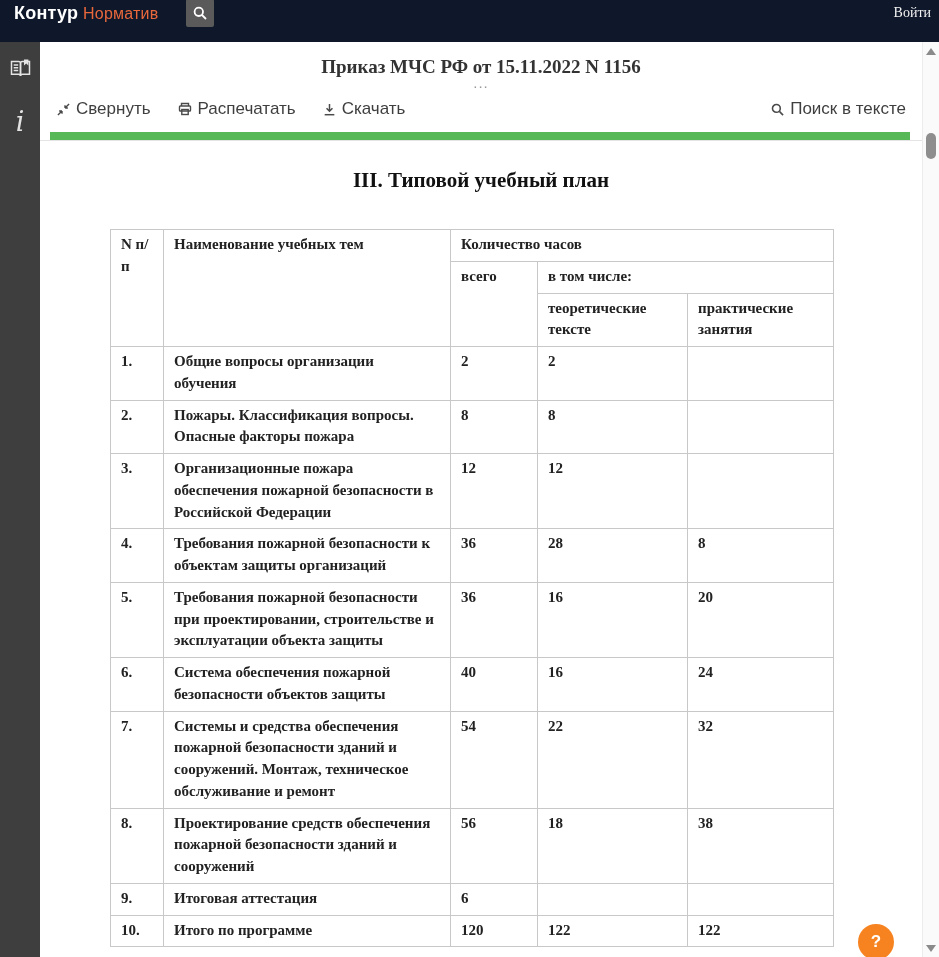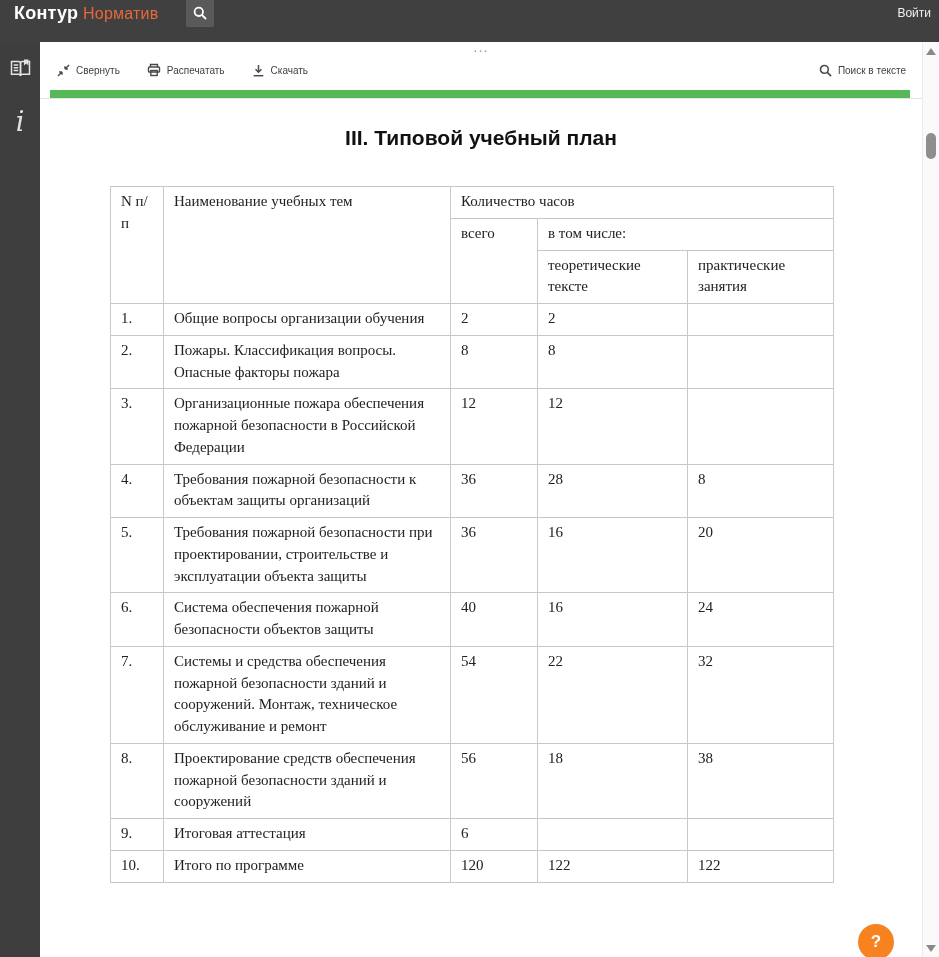--- a/index.html
+++ b/index.html
@@ -1,29 +1,29 @@
 <!DOCTYPE html>
 <html><head>
 <meta charset="utf-8">
 <style>
   * { margin:0; padding:0; box-sizing:border-box; }
   html,body { width:939px; height:957px; overflow:hidden; background:#fff;
               font-family:"Liberation Sans", sans-serif; }
 
   
-  .topbar { height:42px; background:#404040; display:flex; align-items:center;
+  .topbar { height:42px; background:#0f172a; display:flex; align-items:center;
             padding:0 8px 16px 14px; position:relative; z-index:5; }
   .brand { display:flex; align-items:baseline; gap:5px; cursor:pointer; }
   .brand .b1 { color:#ffffff; font-size:18px; font-weight:bold; letter-spacing:.2px; }
   .brand .b2 { color:#e8683c; font-size:16px; font-weight:normal; letter-spacing:.2px; }
   .top-search-btn { width:28px; height:28px; background:#5a5a5a; border:none; border-radius:2px;
                     margin-left:28px; display:flex; align-items:center; justify-content:center;
                     cursor:pointer; }
   .top-search-btn svg { stroke:#fff; }
-  .login { margin-left:auto; color:#f2f2f2; font-size:12px; cursor:pointer; text-decoration:none; }
+  .login { margin-left:auto; color:#f2f2f2; font-size:14px; cursor:pointer; text-decoration:none;font-family:Liberation Serif, serif; }
 
   
   .main { display:flex; height:915px; }
   .sidebar { width:40px; background:#3e3e3e; display:flex; flex-direction:column;
              align-items:center; padding-top:14px; gap:26px; flex-shrink:0; }
   .side-icon { width:26px; height:26px; display:flex; align-items:center; justify-content:center;
                cursor:pointer; color:#e3e3e3; }
   .info-glyph { font-family:"DejaVu Serif", serif; font-style:italic; font-size:27px;
                 color:#e3e3e3; line-height:1; }
 
@@ -31,41 +31,41 @@
 
   
   .doc-title { margin-top:14px; text-align:center; font-family:"Liberation Serif", serif;
                font-size:19px; color:#333; }
   .expander { text-align:center; color:#999; font-size:15px; line-height:9px; height:12px;
               letter-spacing:1px; cursor:pointer; user-select:none; }
 
   .toolbar { margin:9px 16px 0 17px; display:flex; align-items:center; }
   .tool-group { display:flex; align-items:center; gap:27px; }
   .tool-btn { display:flex; align-items:center; gap:6px; background:none; border:none;
-              font-family:"Liberation Sans", sans-serif; font-size:10px; color:#3f3f3f;
+              font-family:"Liberation Sans", sans-serif; font-size:17px; color:#3f3f3f;
               cursor:pointer; }
   .tool-btn svg { stroke:#4a4a4a; }
   .search-text-btn { margin-left:auto; }
 
   .progress-bar { margin:13px 12px 0 10px; height:8px; background:#57b857; }
 
   .crumb-row { padding:10px 0 11px 17px; font-size:13px; display:flex; gap:4px; cursor:pointer; }
   .crumb-num { color:#85a8c5; }
   .crumb-label { color:#666; }
   .divider { border-bottom:1px solid #e4e4e4; }
 
   
-  .doc-heading { margin-top:27px; text-align:center; font-family:Liberation Sans, sans-serif;
+  .doc-heading { margin-top:27px; text-align:center; font-family:Liberation Serif, serif;
                  font-weight:bold; font-size:21px; color:#111; }
 
   .table-wrap { margin:36px 0 0 70px; }
   table.plan { border-collapse:collapse; table-layout:fixed; width:723px;
                font-family:"Liberation Serif", serif; font-size:15px; color:#222; }
   table.plan th, table.plan td { border:1px solid #c8c8c8; padding:4px 10px 5px;
-               vertical-align:top; text-align:left; font-weight:normal; line-height:1.45; }
+               vertical-align:top; text-align:left; font-weight:bold; line-height:1.45; }
 
   
   .help-fab { position:absolute; right:28px; top:882px; width:36px; height:36px; border-radius:50%;
               background:#f6831f; border:none; color:#fff; font-size:17px; font-weight:bold;
               cursor:pointer; z-index:6; }
 
   
   .scrollcol { width:17px; background:#fafafa; border-left:1px solid #ececec; position:relative;
                flex-shrink:0; }
   .sc-thumb { position:absolute; left:3px; top:91px; width:10px; height:26px; border-radius:5px;
@@ -105,20 +105,21 @@
         <path d="M15.5 2.5 v6 l2.2 -2 2.2 2 v-6 z" fill="#e3e3e3" stroke="none"></path>
       </svg>
     </div>
     <div class="side-icon">
       <span class="info-glyph">i</span>
     </div>
   </nav>
 
   <section class="content">
 
+    <h1 class="doc-title">Приказ МЧС РФ от 15.11.2022 N 1156</h1>
     <div class="expander">...</div>
 
     <div class="toolbar">
       <div class="tool-group">
         <button class="tool-btn">
           <span style="display:flex">
             <svg width="13" height="13" viewBox="0 0 14 14" fill="none" stroke-width="1.5">
               <path d="M13 1 L8.6 5.4 M8.6 5.4 V2.3 M8.6 5.4 H11.7"></path>
               <path d="M1 13 L5.4 8.6 M5.4 8.6 V11.7 M5.4 8.6 H2.3"></path>
             </svg>

